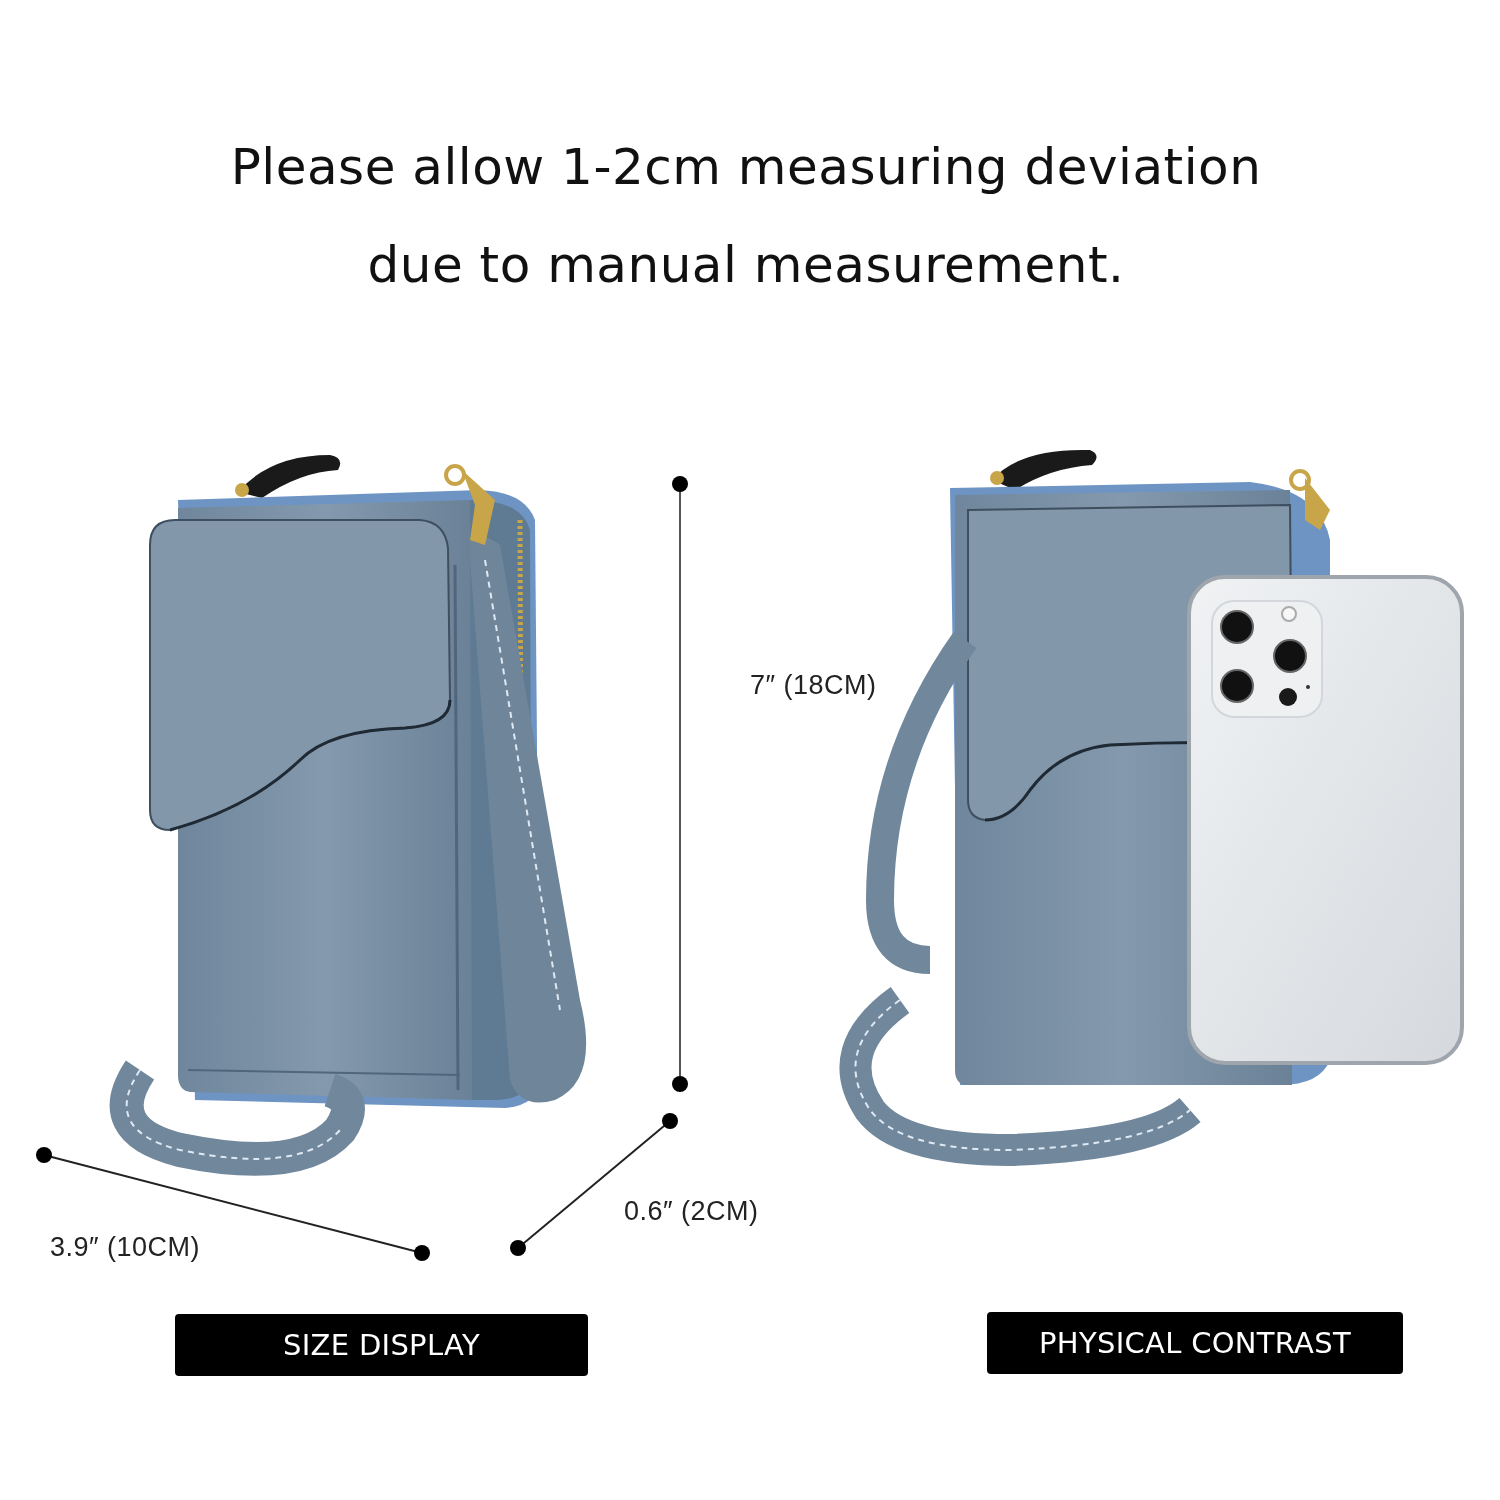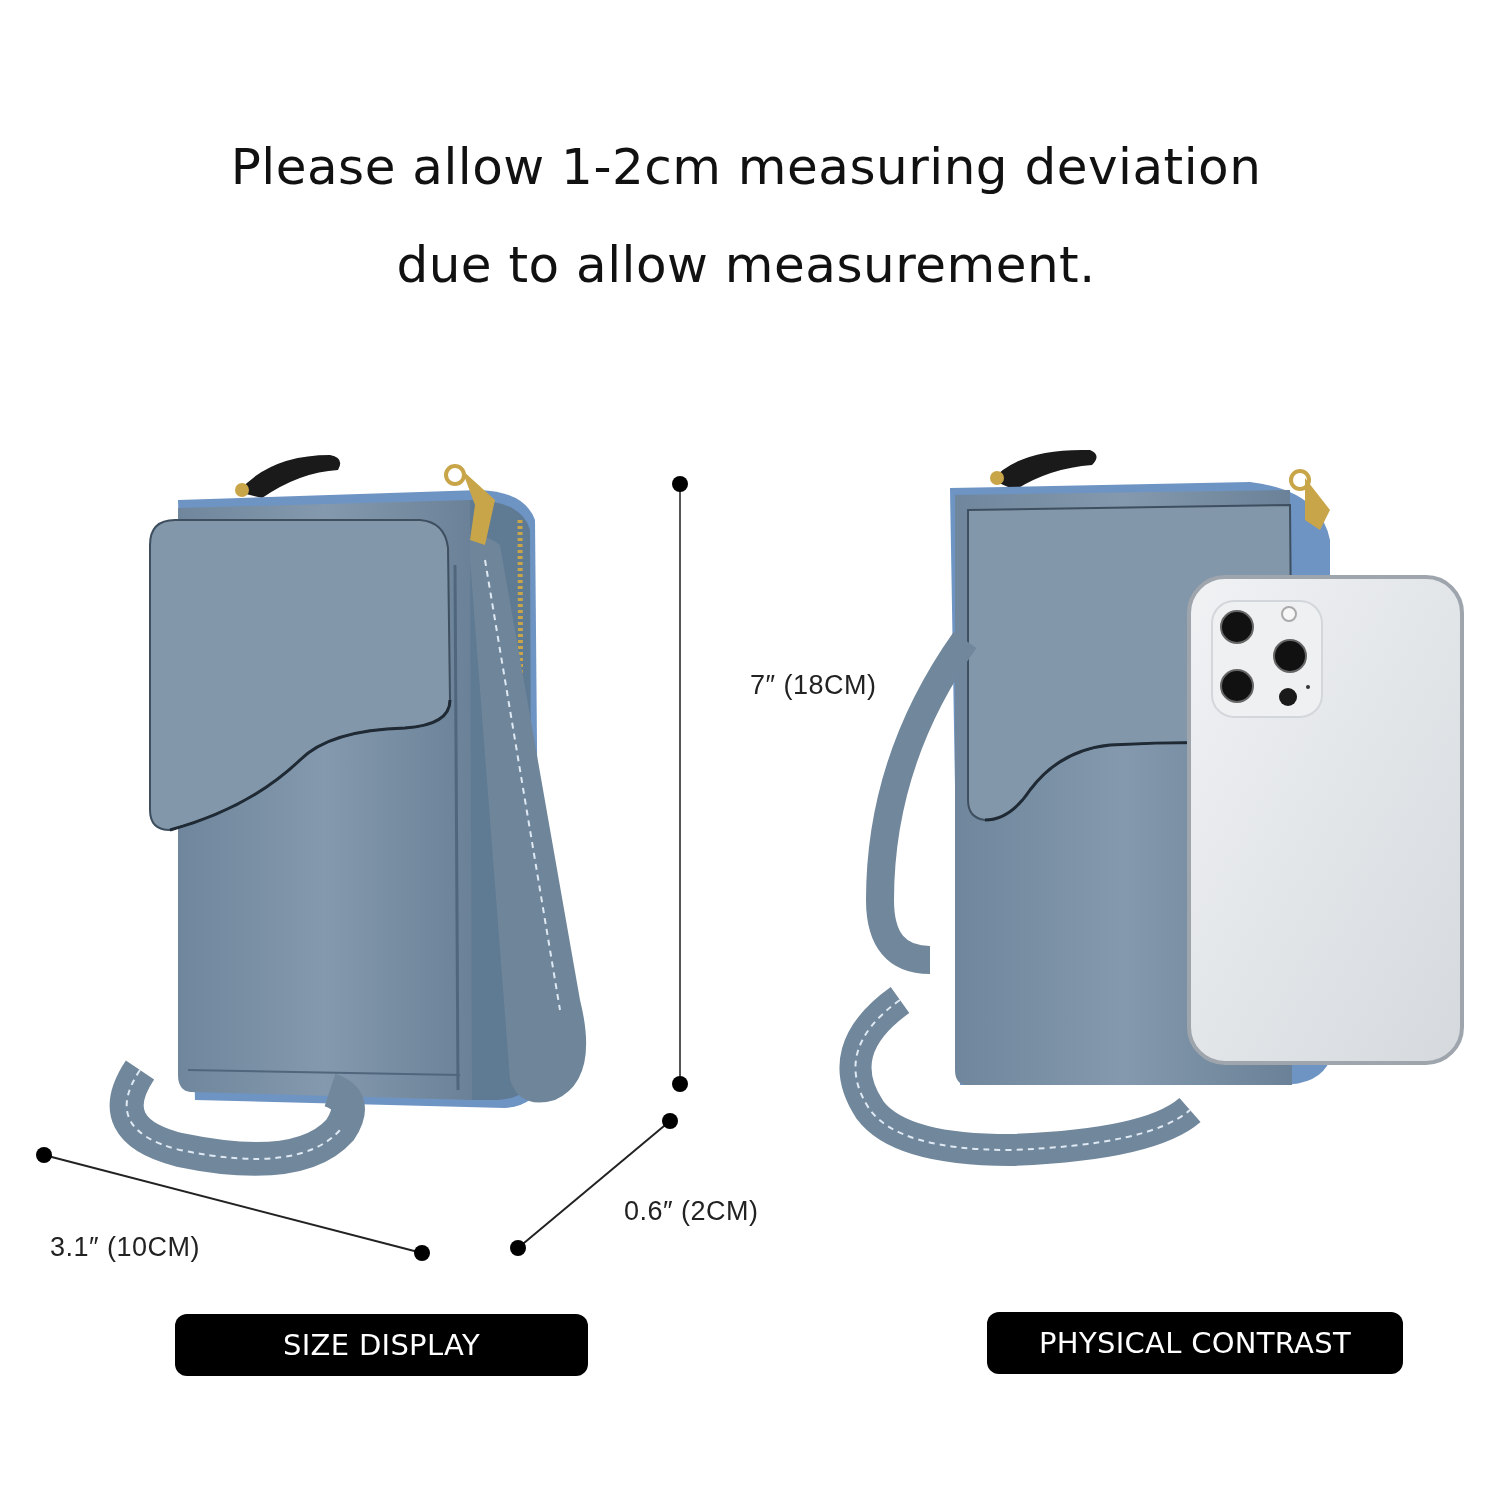--- a/index.html
+++ b/index.html
@@ -1,28 +1,28 @@
 <!DOCTYPE html>
 <html><head>
 <meta charset="utf-8">
 <style>
   html,body{margin:0;padding:0;background:#ffffff;}
   body{width:1500px;height:1500px;position:relative;overflow:hidden;font-family:"DejaVu Sans","Liberation Sans",sans-serif;color:#111;}
   .headline{position:absolute;left:0;top:118px;width:1492px;text-align:center;font-size:50px;line-height:98px;letter-spacing:0.5px;color:#111;}
   .headline div{white-space:nowrap;}
   .art{position:absolute;left:0;top:0;width:1500px;height:1500px;}
   .dim{position:absolute;font-family:"Liberation Sans",sans-serif;font-size:27px;color:#222;white-space:nowrap;letter-spacing:0.5px;}
-  .pill{position:absolute;background:#000;color:#fff;border-radius:12px;display:flex;align-items:center;justify-content:center;font-family:"DejaVu Sans",sans-serif;font-size:29px;letter-spacing:0.3px;}
+  .pill{position:absolute;background:#000;color:#fff;border-radius:4px;display:flex;align-items:center;justify-content:center;font-family:"DejaVu Sans",sans-serif;font-size:29px;letter-spacing:0.3px;}
 </style>
 </head>
 <body>
 
 <div class="headline">
   <div>Please allow 1-2cm measuring deviation</div>
-  <div>due to allow measurement.</div>
+  <div>due to manual measurement.</div>
 </div>
 
 <svg class="art" viewBox="0 0 1500 1500">
   <defs>
     <linearGradient id="bagGrad" x1="0" y1="0" x2="1" y2="0">
       <stop offset="0" stop-color="#6f869c"></stop>
       <stop offset="0.5" stop-color="#8499ad"></stop>
       <stop offset="1" stop-color="#6a8197"></stop>
     </linearGradient>
     <linearGradient id="phoneGrad" x1="0" y1="0" x2="1" y2="1">
@@ -97,20 +97,20 @@
     <circle cx="1237" cy="686" r="16" fill="#111" stroke="#666" stroke-width="2"></circle>
     <circle cx="1290" cy="656" r="16" fill="#111" stroke="#666" stroke-width="2"></circle>
     <circle cx="1289" cy="614" r="7" fill="#f7f7f7" stroke="#aaa" stroke-width="2"></circle>
     <circle cx="1288" cy="697" r="9" fill="#1a1a1a"></circle>
     <circle cx="1308" cy="687" r="2" fill="#333"></circle>
   </g>
 </svg>
 
 <div class="dim" style="left:726px;top:670px;margin-left:24px;">7″  (18CM)</div>
 <div class="dim" style="left:624px;top:1196px;">0.6″  (2CM)</div>
-<div class="dim" style="left:50px;top:1232px;">3.1″  (10CM)</div>
+<div class="dim" style="left:50px;top:1232px;">3.9″  (10CM)</div>
 
 <div class="pill" style="left:175px;top:1314px;width:413px;height:62px;">
   <span>SIZE DISPLAY</span>
 </div>
 <div class="pill" style="left:987px;top:1312px;width:416px;height:62px;">
   <span>PHYSICAL CONTRAST</span>
 </div>
 
 </body></html>

